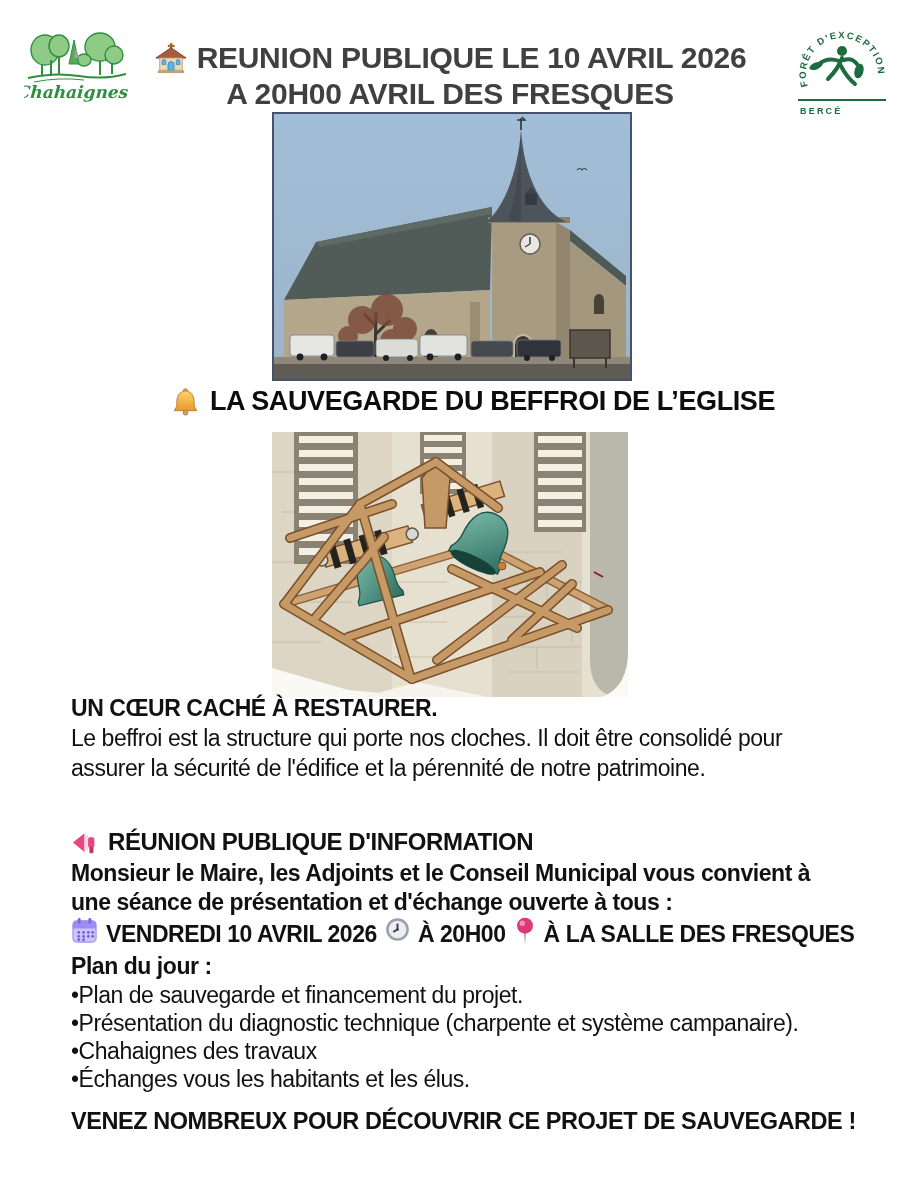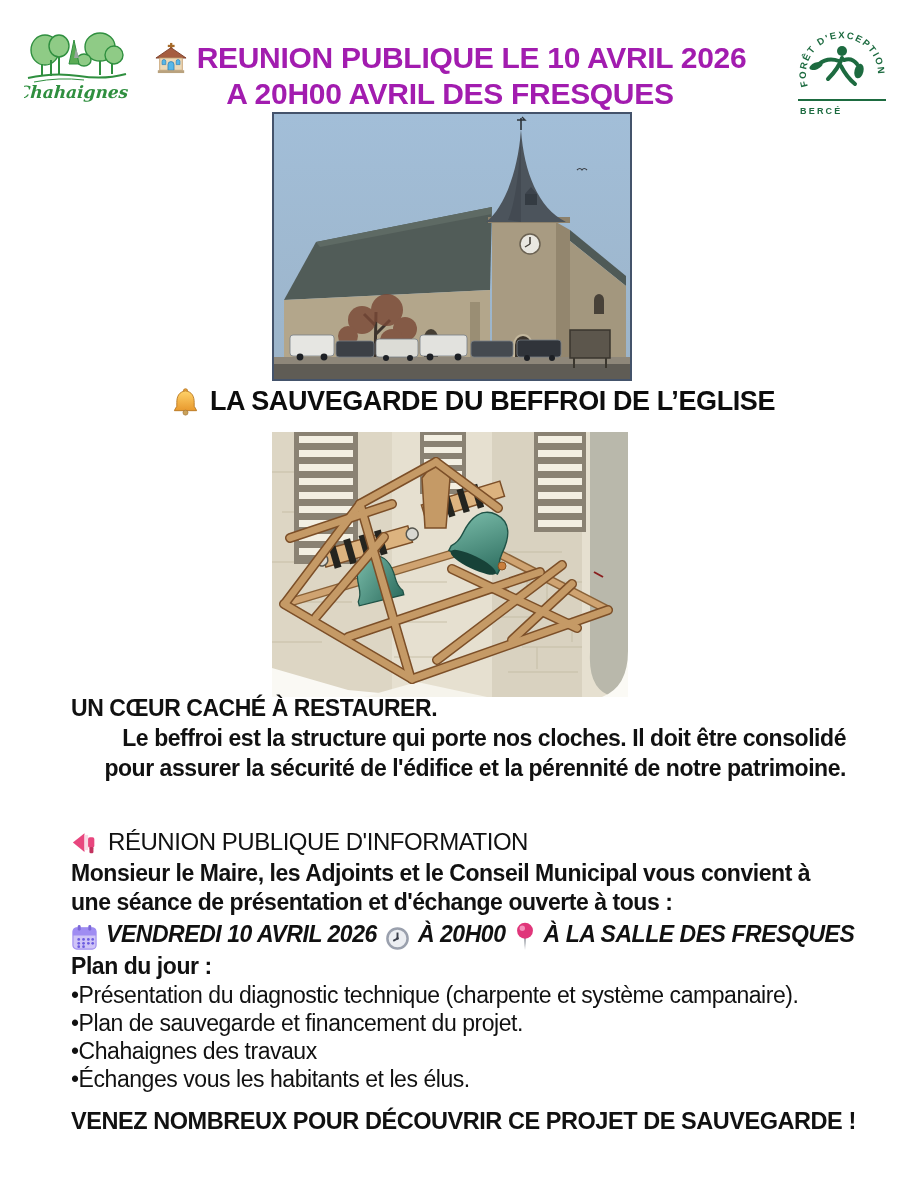--- a/index.html
+++ b/index.html
@@ -2,38 +2,38 @@
 <html><head>
 <meta charset="utf-8">
 <style>
   html,body{margin:0;padding:0;background:#fff;}
   .page{position:relative;width:900px;height:1200px;background:#ffffff;overflow:hidden;
         font-family:"Liberation Sans", sans-serif;color:#111;}
   
   .logo-commune{position:absolute;left:24px;top:30px;width:106px;height:78px;}
   .logo-forest{position:absolute;left:786px;top:14px;width:112px;height:108px;}
   .title{position:absolute;left:120px;right:120px;top:40px;text-align:center;
-         font-weight:700;font-size:30px;line-height:36px;letter-spacing:-0.3px;color:#a21caf;}
+         font-weight:700;font-size:30px;line-height:36px;letter-spacing:-0.3px;color:#404040;}
   .title .t-line{display:flex;justify-content:center;align-items:center;gap:9px;}
   
   .photo{position:absolute;left:272px;width:356px;}
   .photo svg{display:block;}
   .church-photo{top:112px;height:265px;border:2px solid #44536b;box-sizing:content-box;}
   .belfry-photo{top:432px;height:265px;}
   
   .section-heading{position:absolute;left:0;right:0;top:386px;display:flex;justify-content:center;
          align-items:center;gap:10px;font-weight:700;font-size:27px;letter-spacing:-0.4px;color:#0d0d0d;padding-left:46px;}
   
   .content{position:absolute;left:71px;top:693px;width:800px;font-size:23px;letter-spacing:-0.45px;}
   .lead-title{font-weight:700;line-height:30px;}
-  .lead-text{font-weight:700;line-height:30px;width:775px;text-align:right;}
+  .lead-text{font-weight:400;line-height:30px;width:775px;}
   .gap{height:42px;}
-  .info-heading{display:flex;align-items:center;gap:10px;font-weight:400;font-size:24px;line-height:34px;}
+  .info-heading{display:flex;align-items:center;gap:10px;font-weight:700;font-size:24px;line-height:34px;}
   .info-text{line-height:29px;width:780px;font-weight:bold;}
-  .date-line{display:flex;align-items:flex-end;gap:8px;font-weight:700;line-height:34px;white-space:nowrap;font-style:italic;}
+  .date-line{display:flex;align-items:flex-start;gap:8px;font-weight:700;line-height:34px;white-space:nowrap;}
   .date-line .seg{display:inline-block;}
   .agenda-heading{font-weight:700;line-height:30px;}
   .agenda{margin:0;padding:0;list-style:none;}
   .agenda li{line-height:28px;}
   .closing{font-weight:700;font-size:23.5px;line-height:32px;margin-top:12px;}
   .icon{display:inline-block;flex:0 0 auto;}
   .script-name{font-family:"DejaVu Serif", serif;font-style:italic;font-weight:bold;}
 </style>
 </head>
 <body>
@@ -370,21 +370,21 @@
       <svg class="icon" viewBox="0 0 22 30" width="22" height="29">
         <polygon points="10.1,16 11.9,16 11,29" fill="#8a8f98"></polygon>
         <circle cx="11" cy="9" r="8.2" fill="#e0367a"></circle>
         <circle cx="8.2" cy="6.4" r="2.8" fill="#f590bb"></circle>
       </svg>
       <span class="seg">À LA SALLE DES FRESQUES</span>
     </div>
 
     <div class="agenda-heading">Plan du jour :</div>
     <ul class="agenda">
+      <li><span>•</span><span>Plan de sauvegarde et financement du projet.</span></li>
       <li><span>•</span><span>Présentation du diagnostic technique (charpente et système campanaire).</span></li>
-      <li><span>•</span><span>Plan de sauvegarde et financement du projet.</span></li>
       <li><span>•</span><span>Chahaignes des travaux</span></li>
       <li><span>•</span><span>Échanges vous les habitants et les élus.</span></li>
     </ul>
     <div class="closing">VENEZ NOMBREUX POUR DÉCOUVRIR CE PROJET DE SAUVEGARDE !</div>
   </div>
 
 </div>
 
 </body></html>

